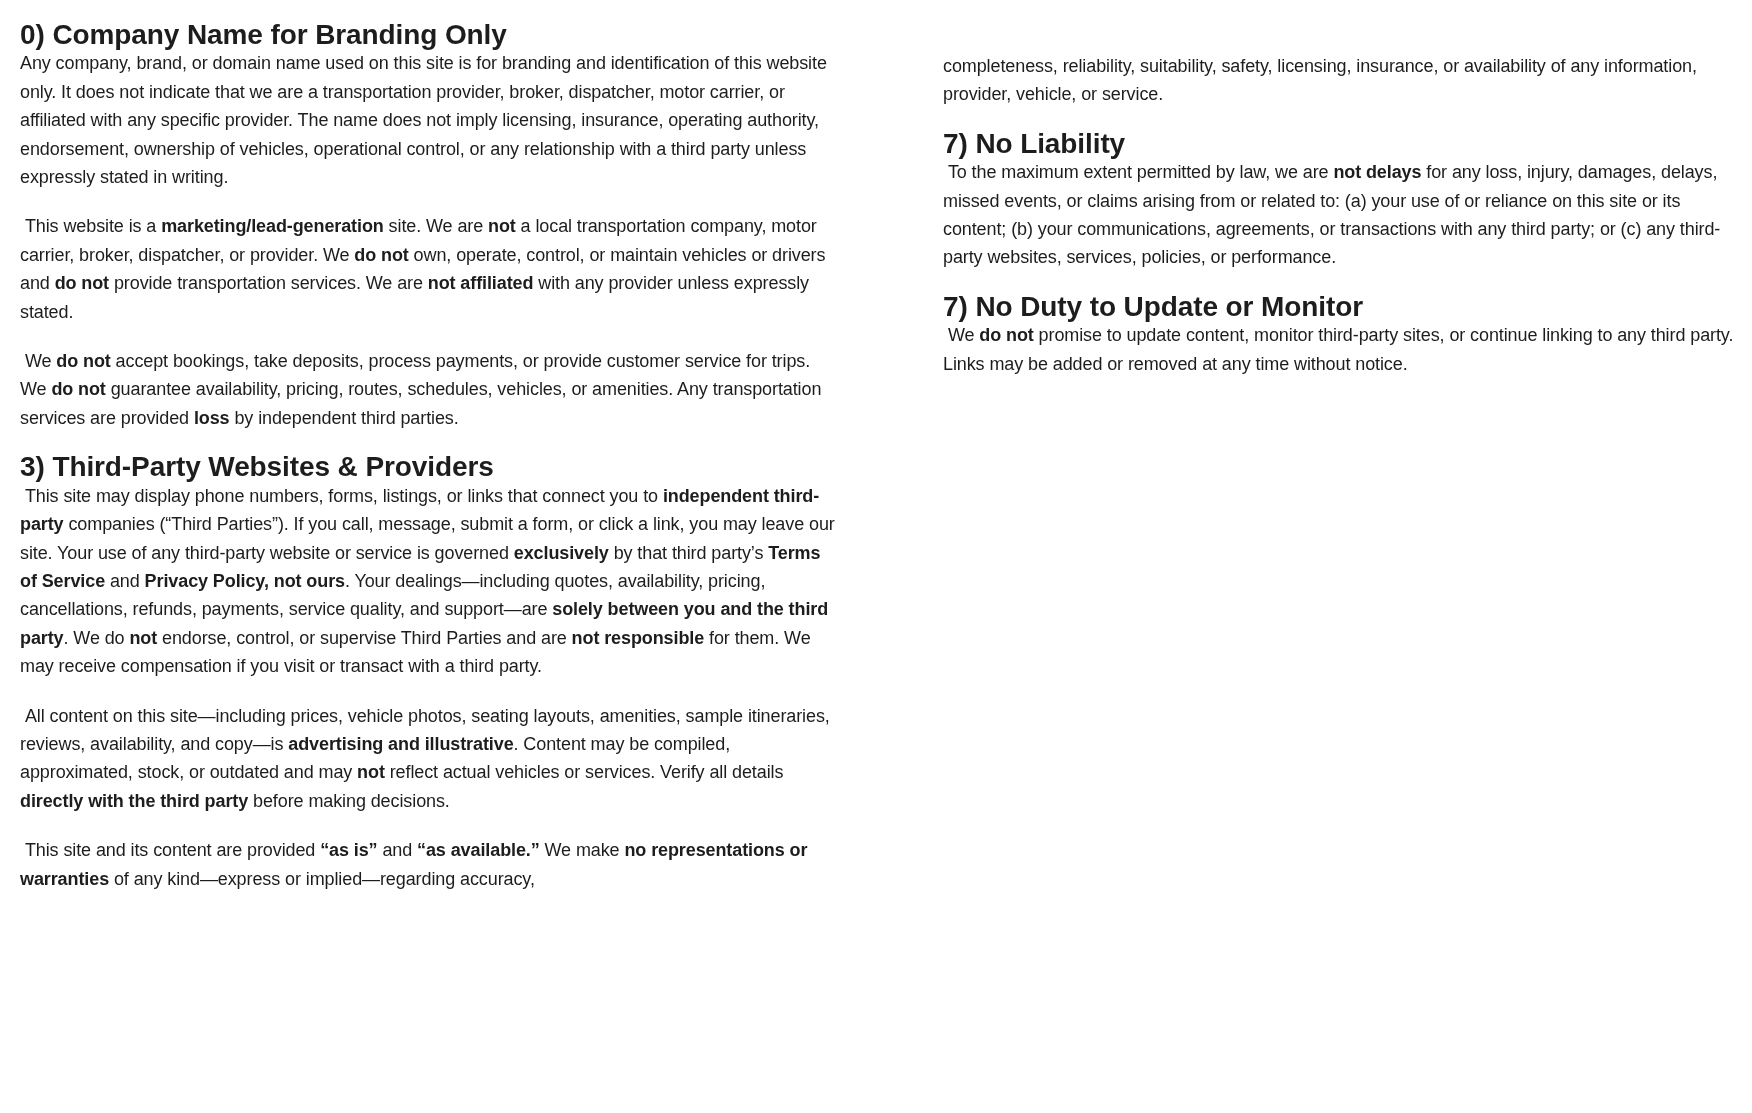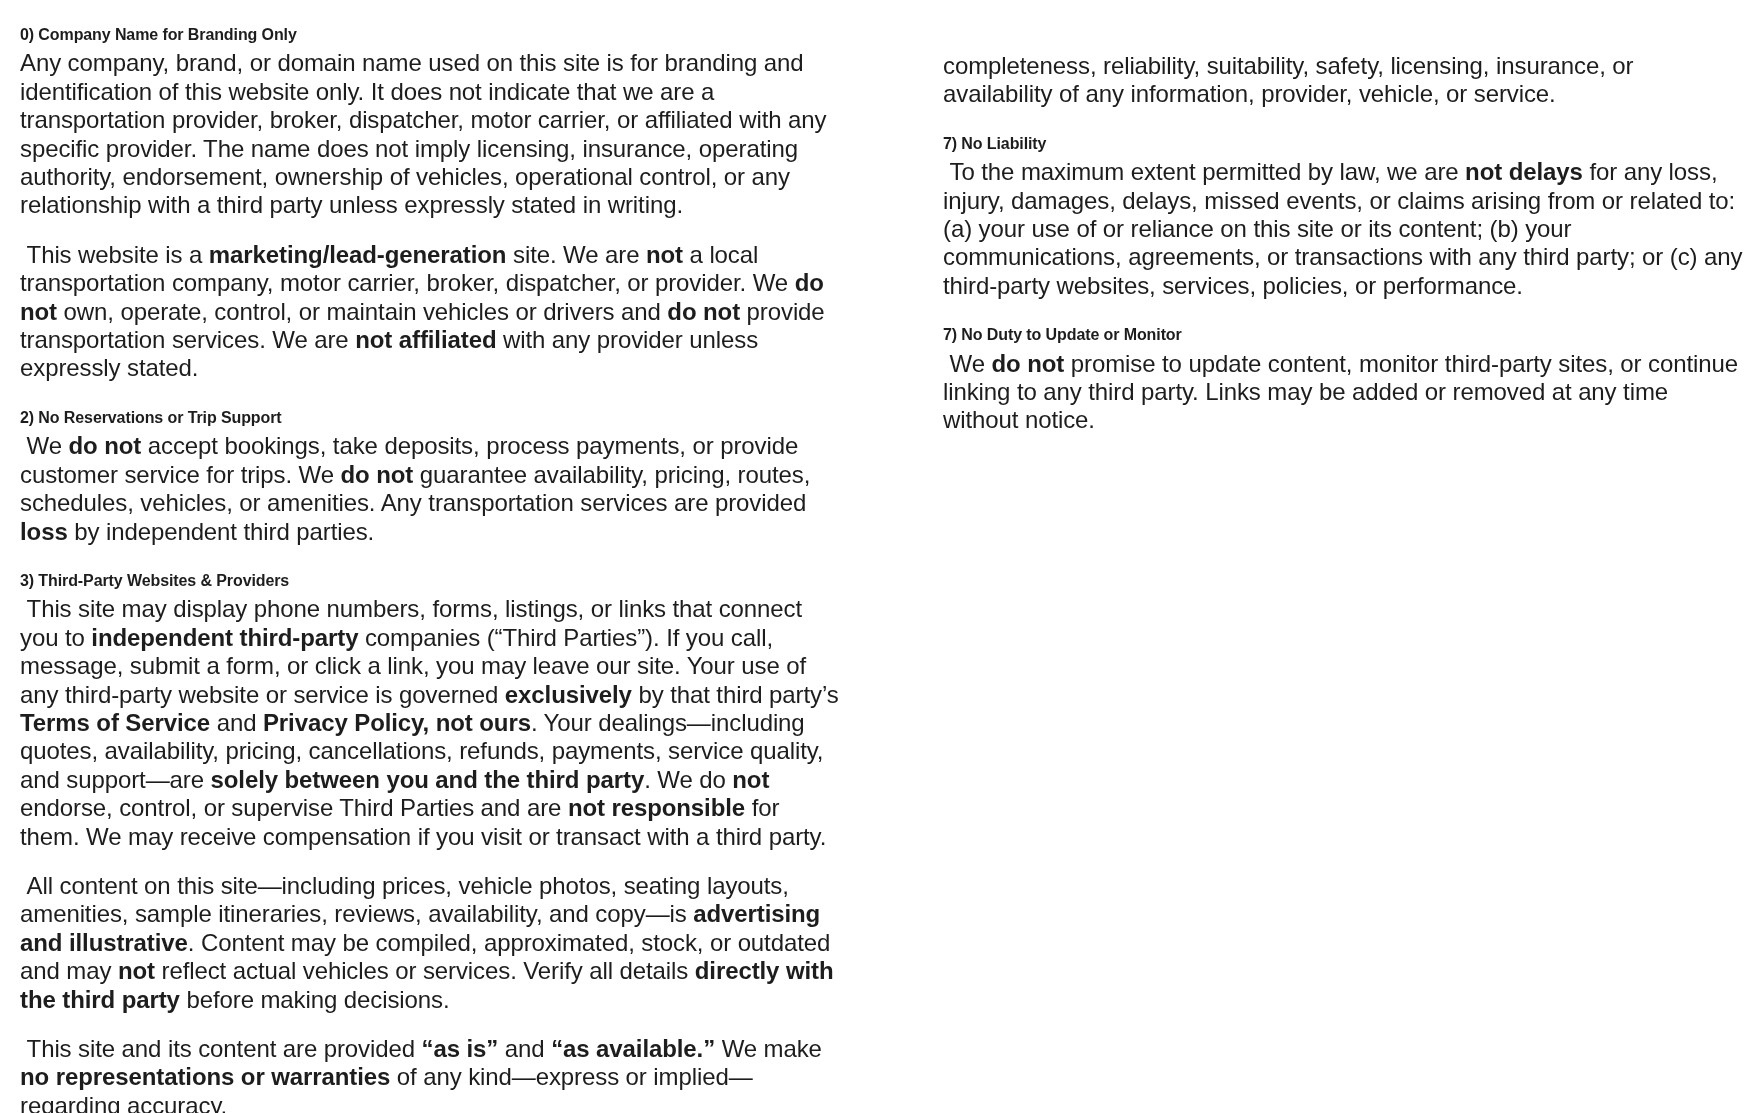--- a/index.html
+++ b/index.html
@@ -37,27 +37,27 @@
     width: 800px;
   }
   .sec {
     margin: 0 0 21px 0;
   }
   .sec:last-child {
     margin-bottom: 0;
   }
   .sec-heading {
     margin: 0;
-    font-size: 16px;
+    font-size: 28px;
     line-height: 28.4px;
     font-weight: 700;
   }
   .sec-body {
     margin: 0;
-    font-size: 24px;
+    font-size: 18px;
     line-height: 28.4px;
     font-weight: 400;
     white-space: pre-wrap;
   }
   .sec-body b {
     font-weight: 700;
   }
 </style>
 </head>
 <body>
@@ -69,21 +69,20 @@
     <section class="sec">
       <h2 class="sec-heading">0) Company Name for Branding Only</h2>
       <p class="sec-body">Any company, brand, or domain name used on this site is for branding and identification of this website only. It does not indicate that we are a transportation provider, broker, dispatcher, motor carrier, or affiliated with any specific provider. The name does not imply licensing, insurance, operating authority, endorsement, ownership of vehicles, operational control, or any relationship with a third party unless expressly stated in writing.</p>
     </section>
 
     <section class="sec">
       <p class="sec-body"> This website is a <b>marketing/lead-generation</b> site. We are <b>not</b> a local transportation company, motor carrier, broker, dispatcher, or provider. We <b>do not</b> own, operate, control, or maintain vehicles or drivers and <b>do not</b> provide transportation services. We are <b>not affiliated</b> with any provider unless expressly stated.</p>
     </section>
 
     <section class="sec">
-      <h2 class="sec-heading">2) No Reservations or Trip Support</h2>
       <p class="sec-body"> We <b>do not</b> accept bookings, take deposits, process payments, or provide customer service for trips. We <b>do not</b> guarantee availability, pricing, routes, schedules, vehicles, or amenities. Any transportation services are provided <b>loss</b> by independent third parties.</p>
     </section>
 
     <section class="sec">
       <h2 class="sec-heading">3) Third-Party Websites &amp; Providers</h2>
       <p class="sec-body"> This site may display phone numbers, forms, listings, or links that connect you to <b>independent third-party</b> companies (“Third Parties”). If you call, message, submit a form, or click a link, you may leave our site. Your use of any third-party website or service is governed <b>exclusively</b> by that third party’s <b>Terms of Service</b> and <b>Privacy Policy,</b> <b>not ours</b>. Your dealings—including quotes, availability, pricing, cancellations, refunds, payments, service quality, and support—are <b>solely between you and the third party</b>. We do <b>not</b> endorse, control, or supervise Third Parties and are <b>not responsible</b> for them. We may receive compensation if you visit or transact with a third party.</p>
     </section>
 
     <section class="sec">
       <p class="sec-body"> All content on this site—including prices, vehicle photos, seating layouts, amenities, sample itineraries, reviews, availability, and copy—is <b>advertising and illustrative</b>. Content may be compiled, approximated, stock, or outdated and may <b>not</b> reflect actual vehicles or services. Verify all details <b>directly with the third party</b> before making decisions.</p>

